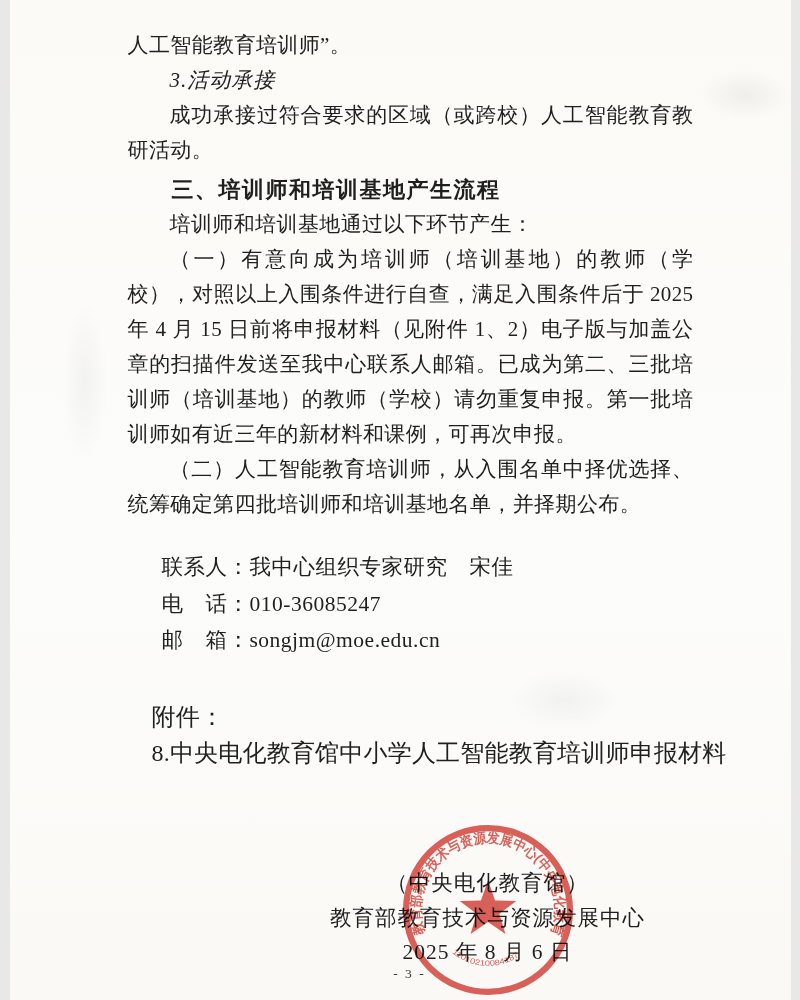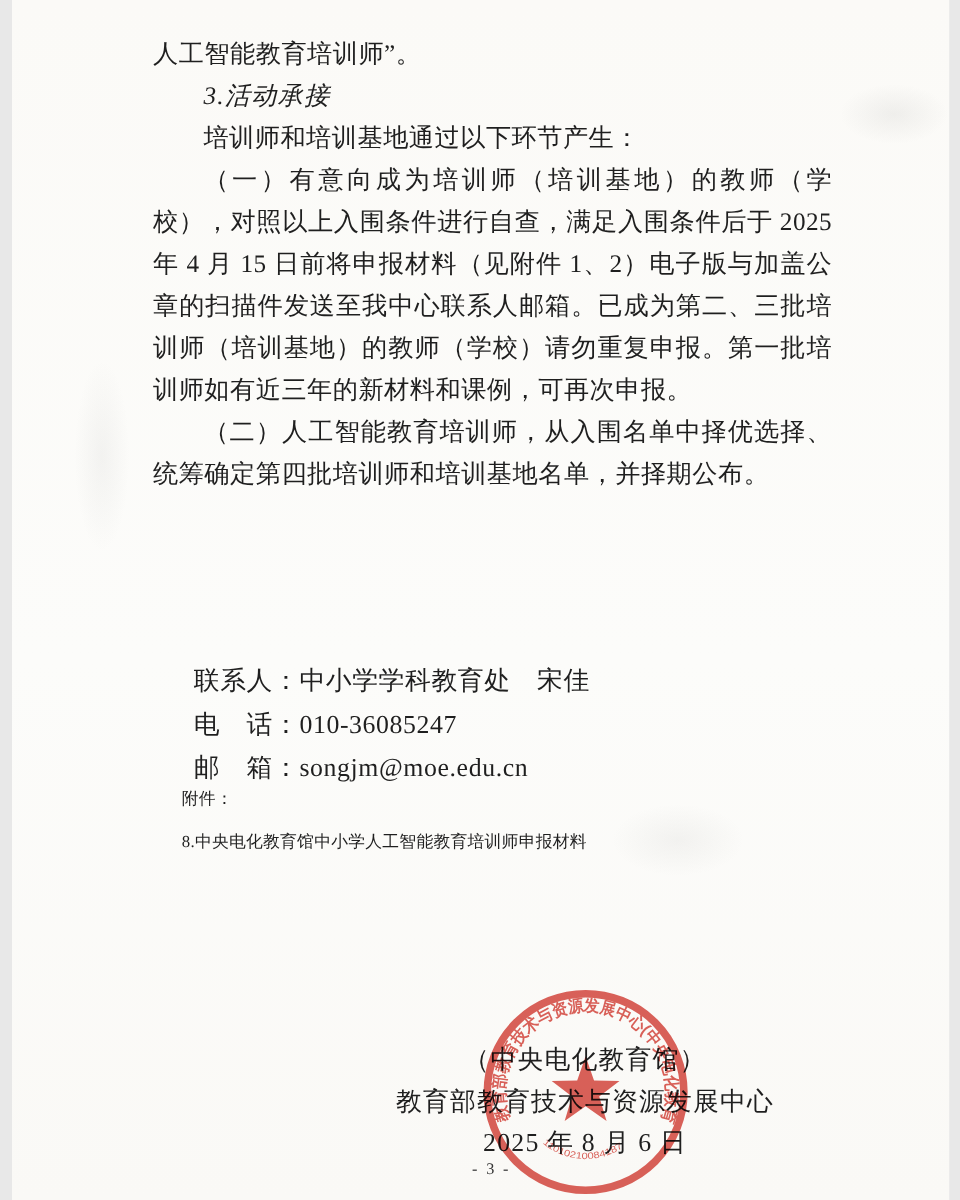--- a/index.html
+++ b/index.html
@@ -33,22 +33,22 @@
     font-family:"Liberation Sans","DejaVu Sans",sans-serif;
     font-weight:bold;font-size:22px;letter-spacing:1.5px;
     margin-top:4px !important;
   }
 
   .contact{
     position:absolute;left:152px;top:549px;
     font-size:21.5px;line-height:36.5px;letter-spacing:.5px;
   }
   .attachments{
-    position:absolute;left:142px;top:649px;
-    font-size:14px;line-height:35.5px;letter-spacing:.2px;
+    position:absolute;left:142px;top:700px;
+    font-size:24px;line-height:35.5px;letter-spacing:.2px;
   }
   .signature{
     position:absolute;left:238px;top:866px;width:480px;
     text-align:center;font-size:21.5px;line-height:34.5px;letter-spacing:1px;
     z-index:2;
   }
   .page-num{
     position:absolute;left:0;top:966px;width:800px;
     text-align:center;font-size:13.5px;letter-spacing:2px;color:#333;
   }
@@ -65,28 +65,30 @@
 
 <div class="page">
 
   <div class="smudge smudge-a"></div>
   <div class="smudge smudge-b"></div>
   <div class="smudge smudge-c"></div>
 
   <div class="body-text">
     <p class="no-indent">人工智能教育培训师”。</p>
     <p class="h-kai">3.活动承接</p>
+    <p>成功承接过符合要求的区域（或跨校）人工智能教育教研活动。</p>
+    <p class="h-hei">三、培训师和培训基地产生流程</p>
     <p>培训师和培训基地通过以下环节产生：</p>
     <p>（一）有意向成为培训师（培训基地）的教师（学校），对照以上入围条件进行自查，满足入围条件后于 2025 年 4 月 15 日前将申报材料（见附件 1、2）电子版与加盖公章的扫描件发送至我中心联系人邮箱。已成为第二、三批培训师（培训基地）的教师（学校）请勿重复申报。第一批培训师如有近三年的新材料和课例，可再次申报。</p>
     <p>（二）人工智能教育培训师，从入围名单中择优选择、统筹确定第四批培训师和培训基地名单，并择期公布。</p>
   </div>
 
   <div class="contact">
     <div>
-      <span>联系人：</span><span>中小学学科教育处　宋佳</span>
+      <span>联系人：</span><span>我中心组织专家研究　宋佳</span>
     </div>
     <div>
       <span>电　话：</span><span>010-36085247</span>
     </div>
     <div>
       <span>邮　箱：</span><span>songjm@moe.edu.cn</span>
     </div>
   </div>
 
   <div class="attachments">

